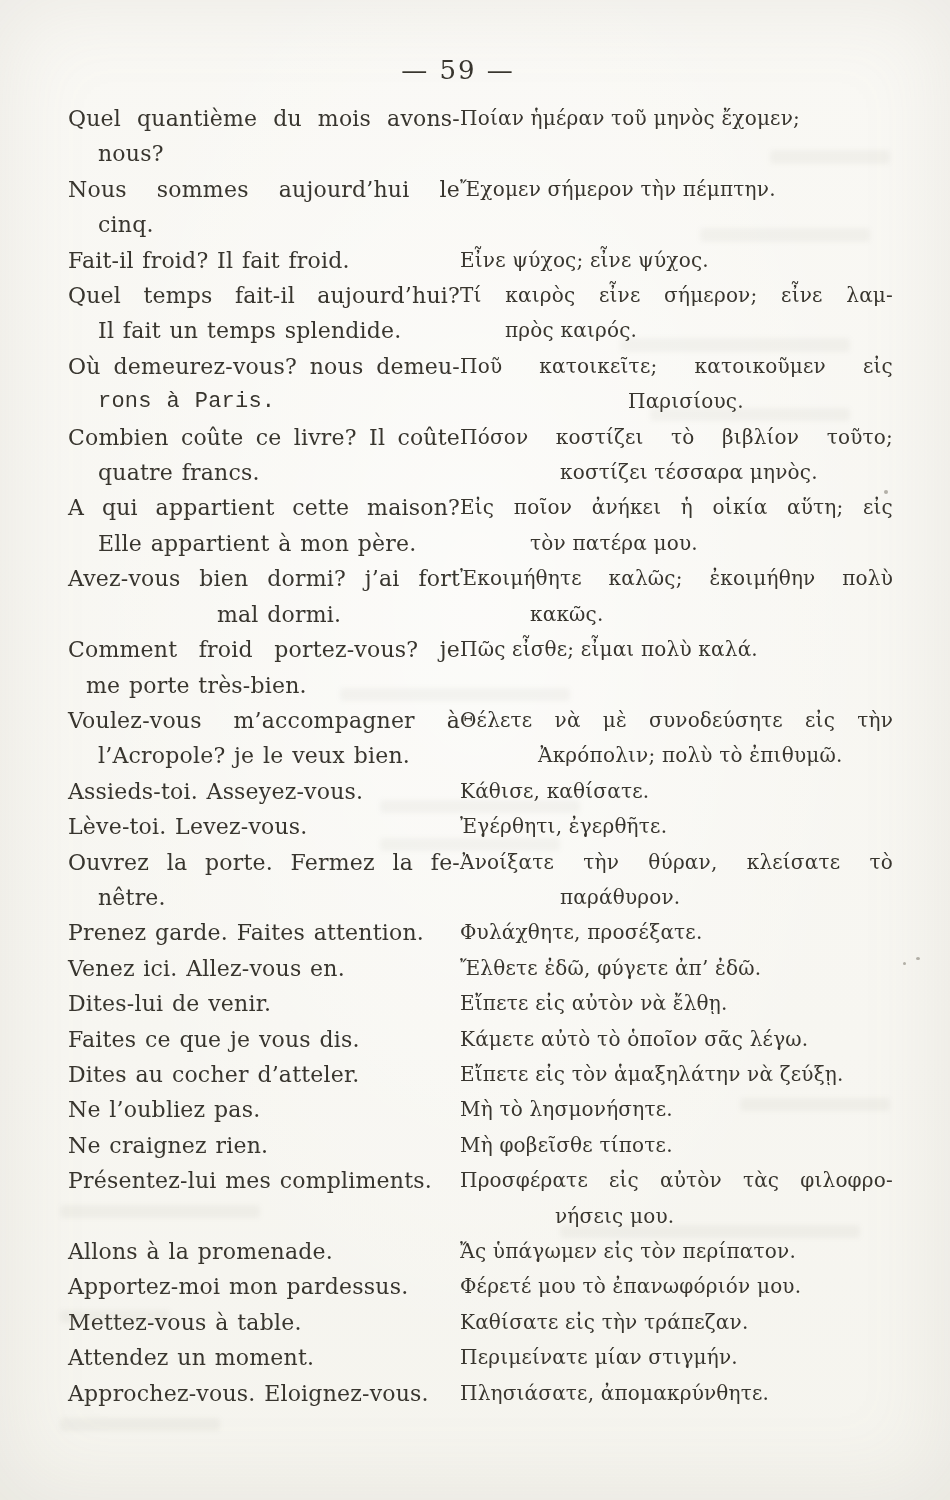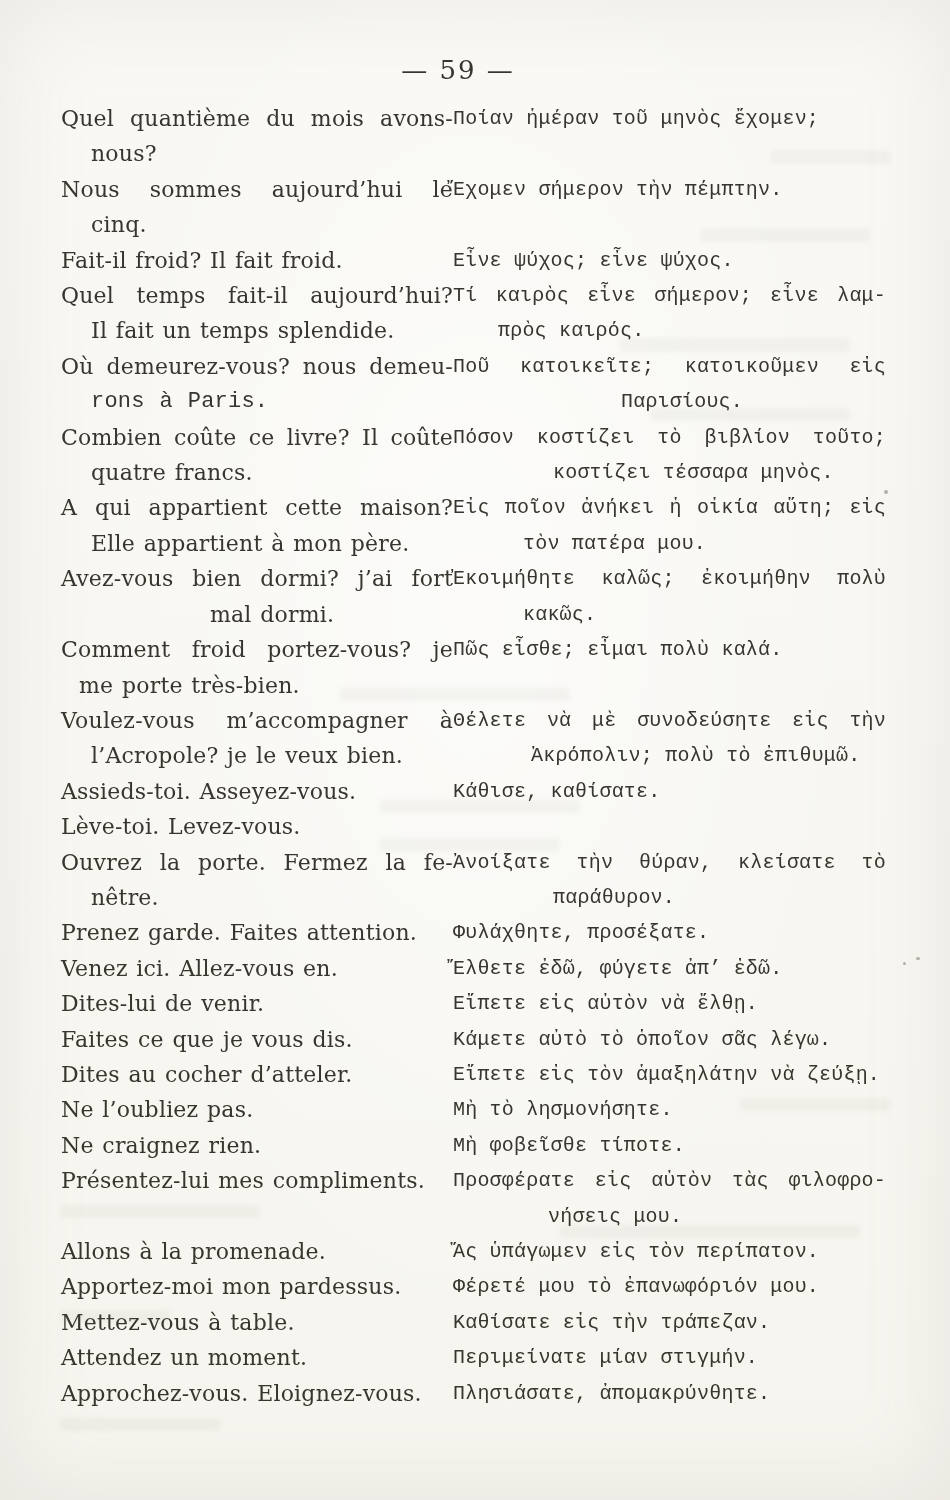--- a/index.html
+++ b/index.html
@@ -25,35 +25,34 @@
   .page-header{
     position:absolute;
     top:55px;left:8px;width:900px;
     text-align:center;
     font-size:26px;
     letter-spacing:2px;
     color:var(--ink);
   }
   .content{
     position:absolute;
-    top:101px;left:61px;width:825px;
+    top:101px;left:68px;width:825px;
   }
   .row{display:flex;align-items:flex-start;}
   .cell{line-height:35.4px;}
   .cell.fr{
     width:392px;flex:0 0 392px;
     font-size:22px;
     word-spacing:1.5px;
     letter-spacing:0.2px;
   }
   .cell.gr{
     width:433px;flex:0 0 433px;
     font-size:20px;
     letter-spacing:0.2px;
-    font-family:Liberation Mono, monospace;
   }
   .line{white-space:normal;}
   .line.just{text-align:justify;text-align-last:justify;}
   .fr .line.cont{margin-left:30px;}
   
   .smudge{
     position:absolute;
     background:rgba(110,104,90,0.055);
     filter:blur(2.5px);
     border-radius:4px;
@@ -185,20 +184,23 @@
           <div class="line">Assieds-toi. Asseyez-vous.</div>
         </div>
       <div class="cell gr">
           <div class="line">Κάθισε, καθίσατε.</div>
         </div>
     </div>
 
     <div class="row">
       <div class="cell fr">
           <div class="line">Lève-toi. Levez-vous.</div>
+        </div>
+      <div class="cell gr">
+          <div class="line">Ἐγέρθητι, ἐγερθῆτε.</div>
         </div>
     </div>
 
     <div class="row">
       <div class="cell fr">
           <div class="line just">Ouvrez la porte. Fermez la fe-</div>
           <div class="line cont" style="margin-left: 30px;">nêtre.</div>
         </div>
       <div class="cell gr">
           <div class="line just">Ἀνοίξατε τὴν θύραν, κλείσατε τὸ</div>

